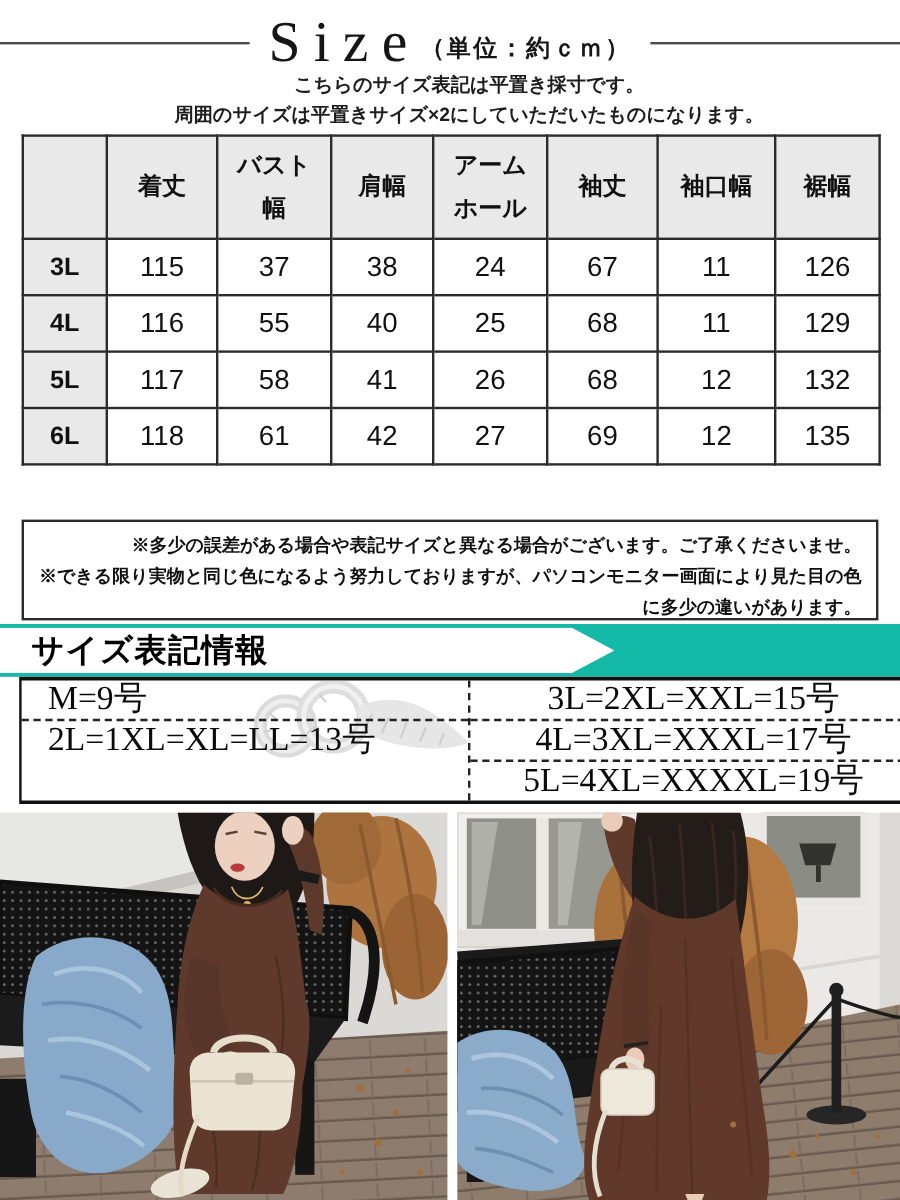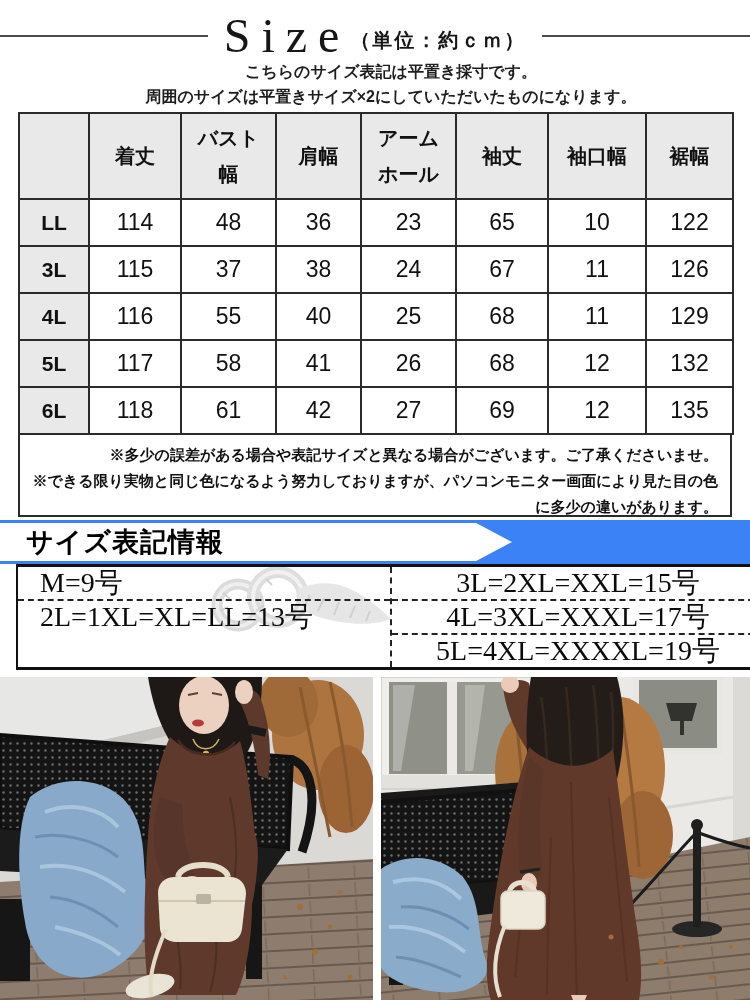--- a/index.html
+++ b/index.html
@@ -26,21 +26,21 @@
   .size-table td.size-label { background:#e9e9e9; font-weight:700; font-size:21px; color:#111; }
   .size-table td.val { background:#ffffff; font-size:23px; font-weight:400; color:#111; }
 
   
   .notes { position:absolute; left:18px; top:433px; width:714px; height:84px; box-sizing:border-box;
            border:2px solid #2b2b2b; padding:7px 12px; font-size:15px; font-weight:600;
            color:#101010; line-height:26px;text-align:right; }
   .note { padding-left:16px; text-indent:-16px; }
 
   
-  .banner { position:absolute; left:0; top:520px; width:750px; height:44px; background:#3b82f6; }
+  .banner { position:absolute; left:0; top:520px; width:750px; height:44px; background:#14b8a6; }
   .banner-arrow { position:absolute; left:0; top:3px; height:38px; width:512px; background:#fff;
                   clip-path:polygon(0 0, 93% 0, 100% 50%, 93% 100%, 0 100%);
                   display:flex; align-items:center; }
   .banner-label { font-family:"Liberation Serif", serif; font-weight:700; font-size:27px;
                   color:#000; padding-left:26px; letter-spacing:1px; }
 
   
   .conv { position:absolute; left:0; top:564px; width:750px; box-sizing:border-box;
           border:2px solid #111; border-top-width:3px; border-bottom-width:3px;
           display:flex; font-family:"Liberation Serif", serif; background:#fff;margin-left:16px; }
@@ -94,30 +94,20 @@
 幅</th>
         <th>肩幅</th>
         <th>アーム
 ホール</th>
         <th>袖丈</th>
         <th>袖口幅</th>
         <th>裾幅</th>
       </tr>
     </thead>
     <tbody>
-      <tr>
-        <td class="size-label">LL</td>
-        <td class="val">114</td>
-        <td class="val">48</td>
-        <td class="val">36</td>
-        <td class="val">23</td>
-        <td class="val">65</td>
-        <td class="val">10</td>
-        <td class="val">122</td>
-      </tr>
       <tr>
         <td class="size-label">3L</td>
         <td class="val">115</td>
         <td class="val">37</td>
         <td class="val">38</td>
         <td class="val">24</td>
         <td class="val">67</td>
         <td class="val">11</td>
         <td class="val">126</td>
       </tr>

